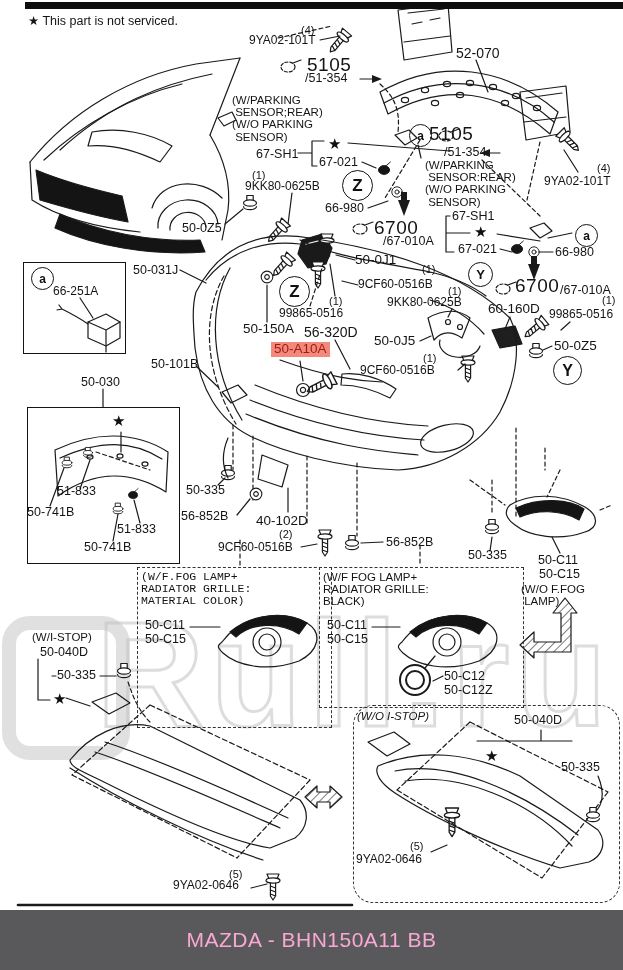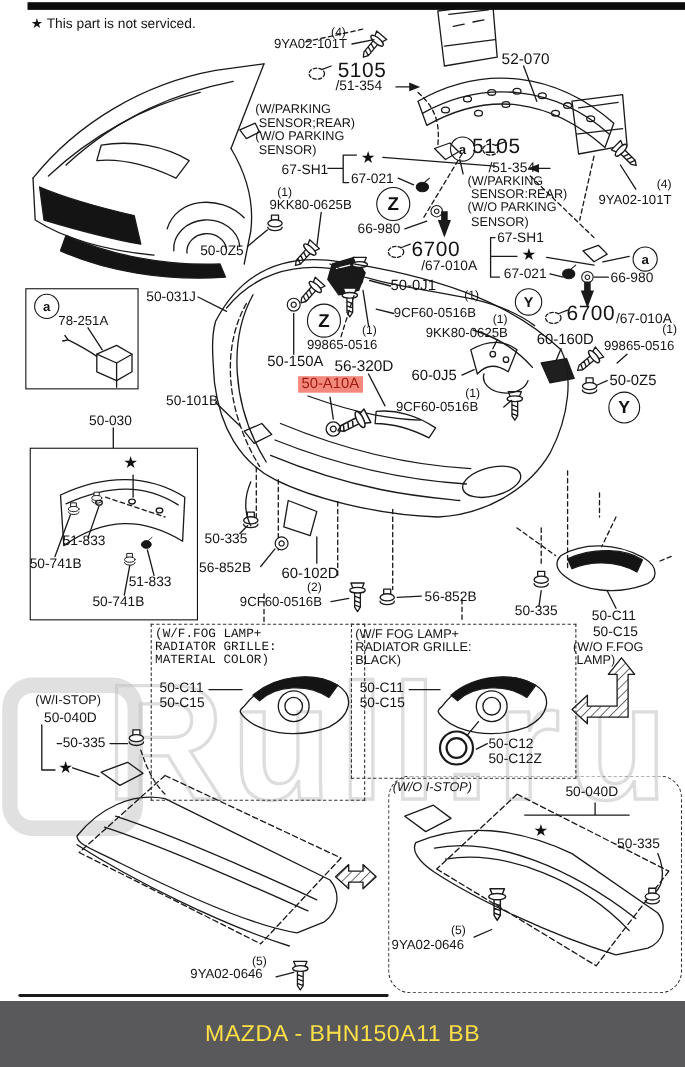--- a/index.html
+++ b/index.html
@@ -28,21 +28,21 @@
     display:flex;align-items:center;justify-content:center;
     font-size:13px;font-weight:bold;background:rgba(255,255,255,.0);
   }
   .box{position:absolute;}
   .box.solid{border:1.6px solid #141414;}
   .box.dashed{border:1.6px dashed #333;}
   .box.rounded{border-radius:20px;}
   .footer{
     position:absolute;left:0;top:910px;width:623px;height:60px;background:#59595b;z-index:4;
     display:flex;align-items:center;justify-content:center;gap:38px;
-    color:#fde047;font-size:21px;letter-spacing:.5px;
+    color:#f9a8d4;font-size:21px;letter-spacing:.5px;
   }
 </style>
 </head>
 <body>
 
 <div class="topbar"></div>
 
 <div id="wm-glyph"></div>
 <div id="wm-text">Rull.ru</div>
 
@@ -316,44 +316,44 @@
     <div class="lbl" style="left: 452px; top: 210px; font-size: 12.5px;">67-SH1</div>
     <div class="lbl" style="left: 458px; top: 243px; font-size: 12.5px;">67-021</div>
     <div class="lbl" style="left: 555px; top: 246px; font-size: 12.5px;">66-980</div>
     <div class="lbl b" style="left: 515px; top: 276px; font-size: 19px;">6700</div>
     <div class="lbl" style="left: 560px; top: 284px; font-size: 12.5px;">/67-010A</div>
     <div class="lbl" style="left: 602px; top: 295px; font-size: 11px;">(1)</div>
     <div class="lbl" style="left: 549px; top: 308px; font-size: 12px;">99865-0516</div>
     <div class="lbl" style="left: 488px; top: 302px; font-size: 13.5px;">60-160D</div>
     <div class="lbl" style="left: 448px; top: 286px; font-size: 11px;">(1)</div>
     <div class="lbl" style="left: 387px; top: 296px; font-size: 12px;">9KK80-0625B</div>
-    <div class="lbl" style="left: 374px; top: 334px; font-size: 13.5px;">60-0J5</div>
+    <div class="lbl" style="left: 374px; top: 334px; font-size: 13.5px;">50-0J5</div>
     <div class="lbl" style="left: 554px; top: 339px; font-size: 13.5px;">50-0Z5</div>
     <div class="lbl" style="left: 423px; top: 353px; font-size: 11px;">(1)</div>
     <div class="lbl" style="left: 360px; top: 364px; font-size: 12px;">9CF60-0516B</div>
     <div class="lbl" style="left: 355px; top: 253px; font-size: 13.5px;">50-0J1</div>
     <div class="lbl" style="left: 422px; top: 264px; font-size: 11px;">(1)</div>
     <div class="lbl" style="left: 358px; top: 278px; font-size: 12px;">9CF60-0516B</div>
     <div class="lbl" style="left: 133px; top: 264px; font-size: 12.5px;">50-031J</div>
     <div class="lbl" style="left: 182px; top: 222px; font-size: 12.5px;">50-0Z5</div>
     <div class="lbl" style="left: 329px; top: 296px; font-size: 11px;">(1)</div>
     <div class="lbl" style="left: 279px; top: 307px; font-size: 12px;">99865-0516</div>
     <div class="lbl" style="left: 243px; top: 322px; font-size: 13.5px;">50-150A</div>
     <div class="lbl" style="left: 304px; top: 325px; font-size: 14px;">56-320D</div>
     <div class="lbl hl" style="left: 271px; top: 342px; font-size: 13.5px;">50-A10A</div>
     <div class="lbl" style="left: 151px; top: 358px; font-size: 12.5px; text-align: right;">50-101B</div>
-    <div class="lbl" style="left: 53px; top: 285px; font-size: 12px;">78-251A</div>
+    <div class="lbl" style="left: 53px; top: 285px; font-size: 12px;">66-251A</div>
     <div class="lbl" style="left: 81px; top: 376px; font-size: 12.5px;">50-030</div>
     <div class="lbl" style="left: 57px; top: 485px; font-size: 12.5px;">51-833</div>
     <div class="lbl" style="left: 27px; top: 506px; font-size: 12.5px;">50-741B</div>
     <div class="lbl" style="left: 117px; top: 523px; font-size: 12.5px;">51-833</div>
     <div class="lbl" style="left: 84px; top: 541px; font-size: 12.5px;">50-741B</div>
     <div class="lbl" style="left: 186px; top: 484px; font-size: 12.5px;">50-335</div>
     <div class="lbl" style="left: 181px; top: 510px; font-size: 12.5px;">56-852B</div>
-    <div class="lbl" style="left: 256px; top: 514px; font-size: 13.5px;">60-102D</div>
+    <div class="lbl" style="left: 256px; top: 514px; font-size: 13.5px;">40-102D</div>
     <div class="lbl" style="left: 279px; top: 529px; font-size: 11px;">(2)</div>
     <div class="lbl" style="left: 218px; top: 541px; font-size: 12px;">9CF60-0516B</div>
     <div class="lbl" style="left: 386px; top: 536px; font-size: 12.5px;">56-852B</div>
     <div class="lbl" style="left: 468px; top: 549px; font-size: 12.5px;">50-335</div>
     <div class="lbl" style="left: 538px; top: 554px; font-size: 12.5px;">50-C11</div>
     <div class="lbl" style="left: 539px; top: 568px; font-size: 12.5px;">50-C15</div>
     <div class="lbl pre" style="left: 521px; top: 583px; font-size: 11.5px;">(W/O F.FOG
  LAMP)</div>
     <div class="lbl pre" style="left: 141px; top: 571px; font-size: 11.5px; font-family: Liberation Mono, monospace;">(W/F.FOG LAMP+
 RADIATOR GRILLE:

